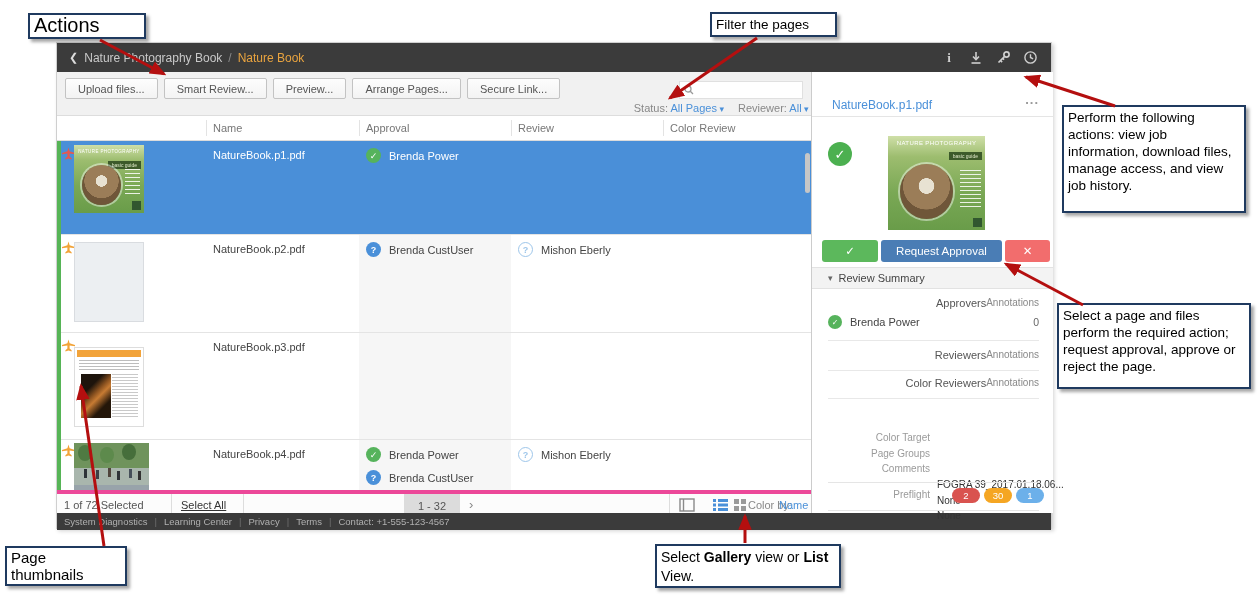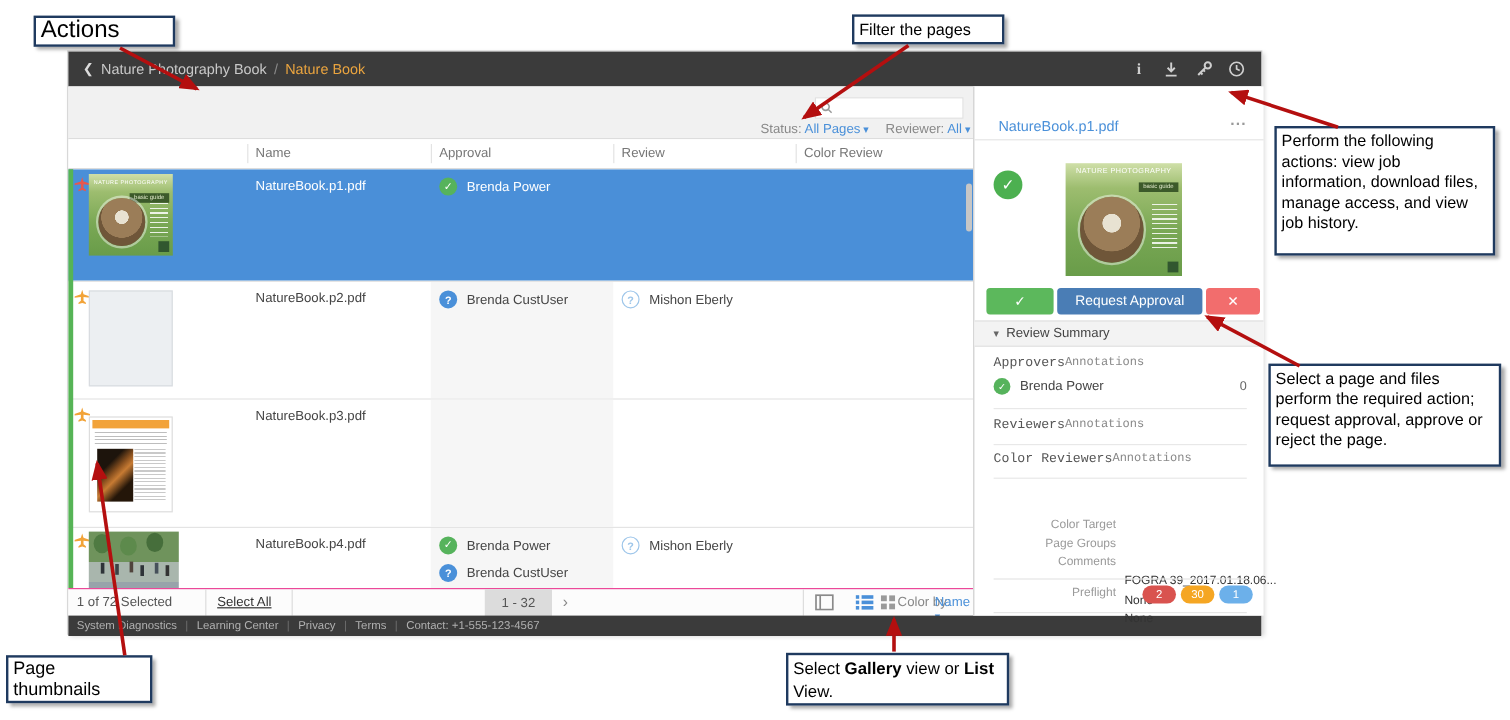--- a/index.html
+++ b/index.html
@@ -84,21 +84,21 @@
   .fox-col{position:absolute;right:5px;top:26px;width:26px;height:44px;
            background:repeating-linear-gradient(180deg,#c9c9c9 0 1px,transparent 1px 3px);}
   .thumb.park{background:linear-gradient(180deg,#6f935c 0 42%,#a9b6ad 42% 70%,#98a3aa 70% 100%);}
   .park-people{position:absolute;left:10px;top:26px;width:3px;height:9px;background:#2e3338;
     box-shadow:12px 1px 0 #3c4146,24px -1px 0 #50443c,33px 2px 0 #2e3338,45px 0 0 #46505a,54px 2px 0 #333;}
   .park-tree{position:absolute;left:4px;top:2px;width:14px;height:16px;border-radius:50%;background:#4f7a42;
     box-shadow:22px 2px 0 #5d8a4c,44px -1px 0 #466e3b;}
 
   
   .bottombar{position:absolute;left:0;top:447px;width:754px;height:23px;background:#fcfcfc;
-             border-top:1px solid #ec4899;font-size:11px;color:#555;}
+             border-top:4px solid #ec4899;font-size:11px;color:#555;}
   .bb-sel{position:absolute;left:7px;top:5px;}
   .bb-div{position:absolute;top:0;bottom:0;width:1px;background:#ddd;}
   .bb-selectall{position:absolute;left:124px;top:5px;text-decoration:underline;color:#333;cursor:pointer;}
   .bb-pagebox{position:absolute;left:347px;top:0;width:56px;height:23px;background:#dcdcdc;
               display:flex;align-items:center;justify-content:center;color:#555;}
   .bb-next{position:absolute;left:412px;top:3px;color:#888;font-size:13px;cursor:pointer;}
   .bb-icon{position:absolute;cursor:pointer;}
   .bb-sort{position:absolute;left:691px;top:5px;color:#888;}
   .bb-sortval{position:absolute;left:722px;top:5px;color:#4a90d9;cursor:pointer;}
   .bb-sortval::after{content:" ▾";font-size:9px;}
@@ -121,21 +121,21 @@
   .p-btn{position:absolute;top:168px;height:22px;border-radius:3px;color:#fff;font-size:11.5px;
          display:flex;align-items:center;justify-content:center;cursor:pointer;}
   .p-approve{left:10px;width:56px;background:#5cb85c;}
   .p-request{left:69px;width:121px;background:#4a7db5;}
   .p-reject{left:193px;width:45px;background:#f26d6d;}
   .p-secthead{position:absolute;left:0;width:100%;height:22px;background:#f3f3f3;
               border-top:1px solid #e2e2e2;border-bottom:1px solid #e2e2e2;
               font-size:11px;color:#444;display:flex;align-items:center;padding-left:16px;cursor:pointer;}
   .p-secthead::before{content:"▾";font-size:9px;color:#666;margin-right:6px;}
   .rsblock{position:absolute;left:16px;right:14px;border-bottom:1px solid #e8e8e8;}
-  .rslabels{display:flex;justify-content:flex-start;font-size:11px;color:#555;font-family:Liberation Mono, monospace;}
+  .rslabels{display:flex;justify-content:flex-end;font-size:11px;color:#555;}
   .rslabels .ann{font-size:10px;color:#888;}
   .rsperson{display:flex;align-items:center;gap:8px;font-size:11px;color:#444;margin-top:6px;}
   .rsperson .cnt{margin-left:auto;color:#666;font-size:10.5px;}
   .rsperson .sticon{width:14px;height:14px;font-size:8px;}
   .psfield{position:absolute;left:0;width:100%;font-size:10px;display:flex;}
   .psfield .pl{width:118px;text-align:right;color:#9a9a9a;flex:0 0 auto;}
   .psfield .pv{margin-left:7px;color:#333;white-space:nowrap;margin-top:47px;}
   .psline{position:absolute;left:16px;right:14px;height:1px;background:#e5e5e5;}
   .badge{position:absolute;width:28px;height:15px;border-radius:8px;color:#fff;font-size:9.5px;
          display:flex;align-items:center;justify-content:center;top:416px;}
@@ -194,20 +194,27 @@
               <g stroke="currentColor" stroke-width="1.4" fill="none">
                 <circle cx="7.5" cy="7.5" r="5.6"></circle>
                 <path d="M7.5 4.2v3.3l2.6 1.3"></path>
               </g>
             </svg>
         </span>
       </div>
     </div>
 
     <div class="toolbar">
+      <div class="tbuttons">
+        <div class="tbtn">Upload files...</div>
+        <div class="tbtn">Smart Review...</div>
+        <div class="tbtn">Preview...</div>
+        <div class="tbtn">Arrange Pages...</div>
+        <div class="tbtn">Secure Link...</div>
+      </div>
       <div class="search">
         <svg width="10" height="10" viewBox="0 0 10 10">
             <g stroke="#9a9a9a" stroke-width="1.3" fill="none">
               <circle cx="4" cy="4" r="3"></circle>
               <path d="M6.3 6.3L9 9"></path>
             </g>
           </svg>
         <input value="" style="">
       </div>
       <div class="filters">

